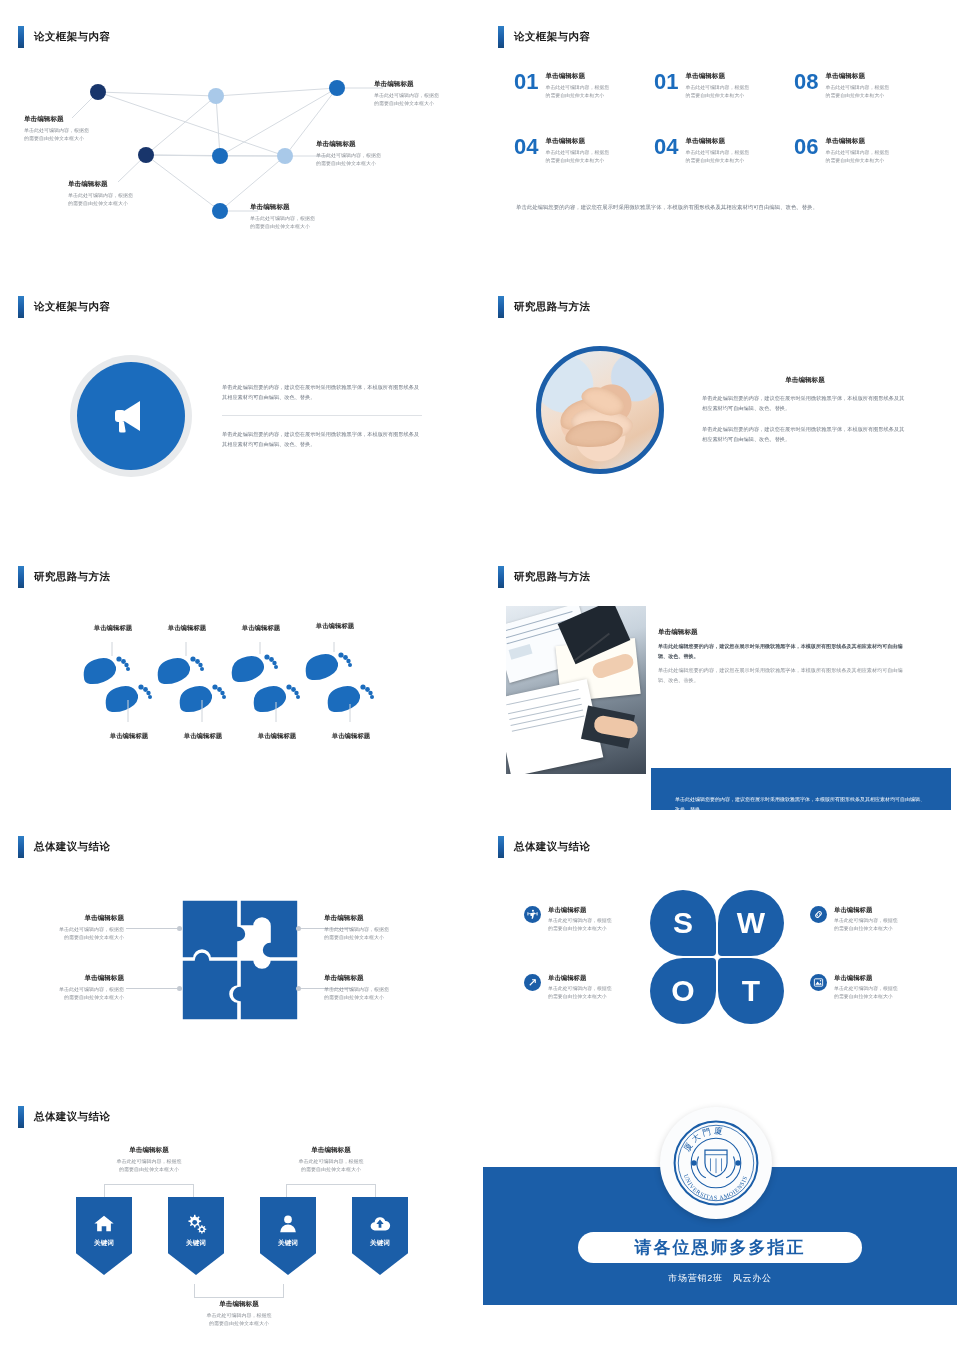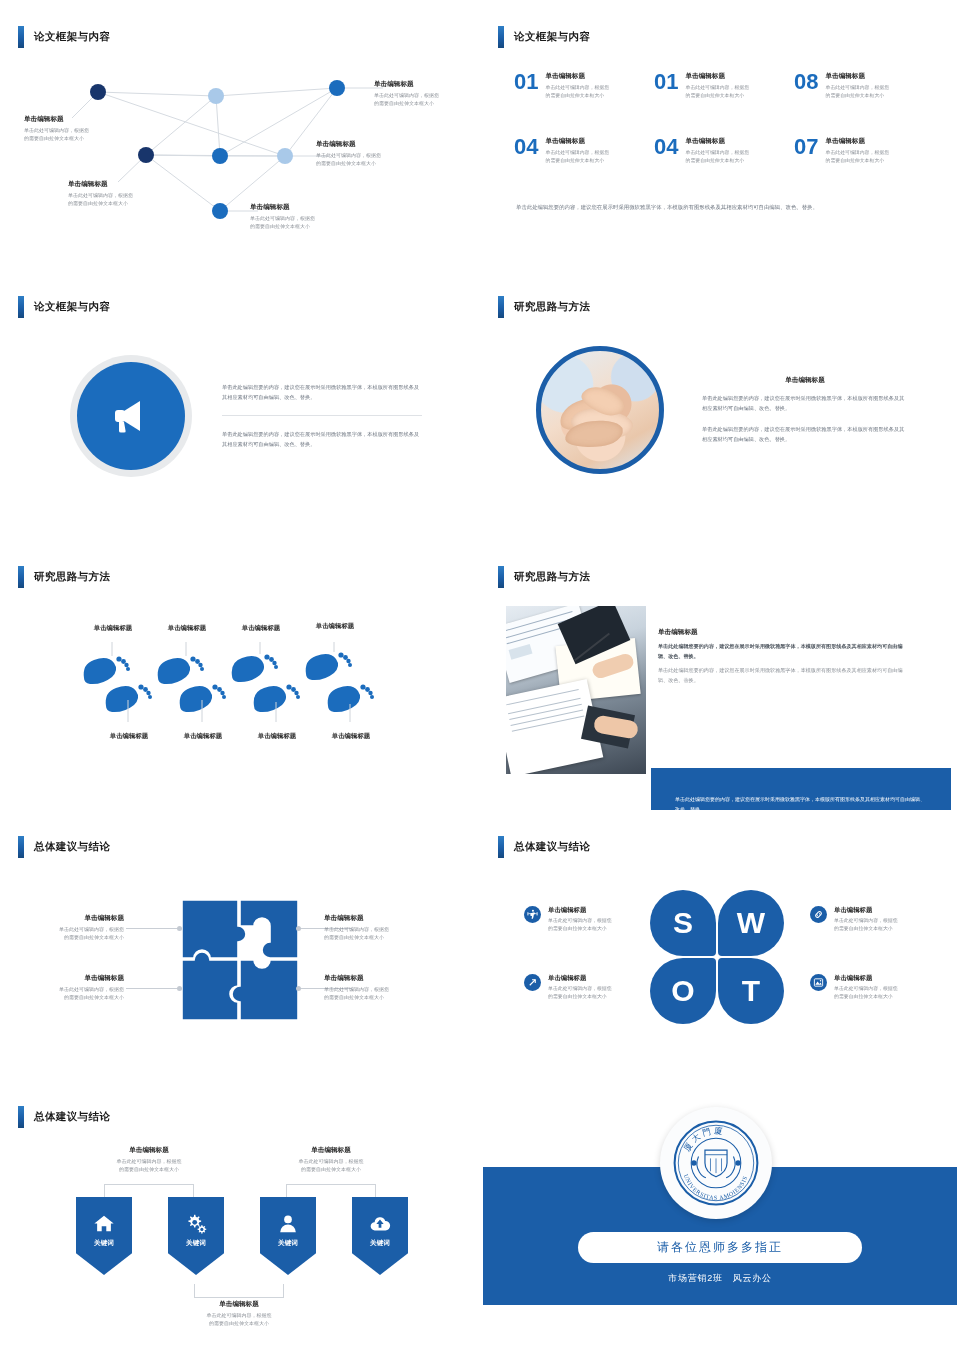--- a/index.html
+++ b/index.html
@@ -204,21 +204,21 @@
         </div>
       </div>
       <div class="numitem">
         <div class="no">04</div>
         <div>
           <div class="tt">单击编辑标题</div>
           <div class="dd"><span>单击此处可编辑内容，根据您</span><br><span>的需要自由拉伸文本框大小</span></div>
         </div>
       </div>
       <div class="numitem">
-        <div class="no">07</div>
+        <div class="no">06</div>
         <div>
           <div class="tt">单击编辑标题</div>
           <div class="dd"><span>单击此处可编辑内容，根据您</span><br><span>的需要自由拉伸文本框大小</span></div>
         </div>
       </div>
     </div>
     <div class="footp">单击此处编辑您要的内容，建议您在展示时采用微软雅黑字体，本模版所有图形线条及其相应素材均可自由编辑、改色、替换。</div>
   </div>
 
   <div class="slide">
@@ -589,19 +589,19 @@
         </text>
         <path id="arcBot" d="M14 54 a36 36 0 0 0 72 0" fill="none"></path>
         <text font-size="6.6" fill="#1b5ea8" font-family="'Liberation Serif',serif" letter-spacing="0.6">
           <textPath href="#arcBot" startOffset="8%">UNIVERSITAS AMOIENSIS</textPath>
         </text>
       </svg>
     </div>
 
     <div style="position:absolute; left:98px; top:152px; width:284px; height:31px; border-radius:16px; background:#fff;
                 display:flex; align-items:center; justify-content:center;">
-      <span style="font-size:12px; font-weight:normal; color:#1b5ea8; letter-spacing:2px;">请各位恩师多多指正</span>
+      <span style="font-size:17px; font-weight:bold; color:#1b5ea8; letter-spacing:2px;">请各位恩师多多指正</span>
     </div>
 
     <div style="position:absolute; left:3px; top:192px; width:474px; text-align:center; font-size:9px; color:#fff; letter-spacing:.8px;">市场营销2班　风云办公</div>
   </div>
 
 </div>
 
 </body></html>

